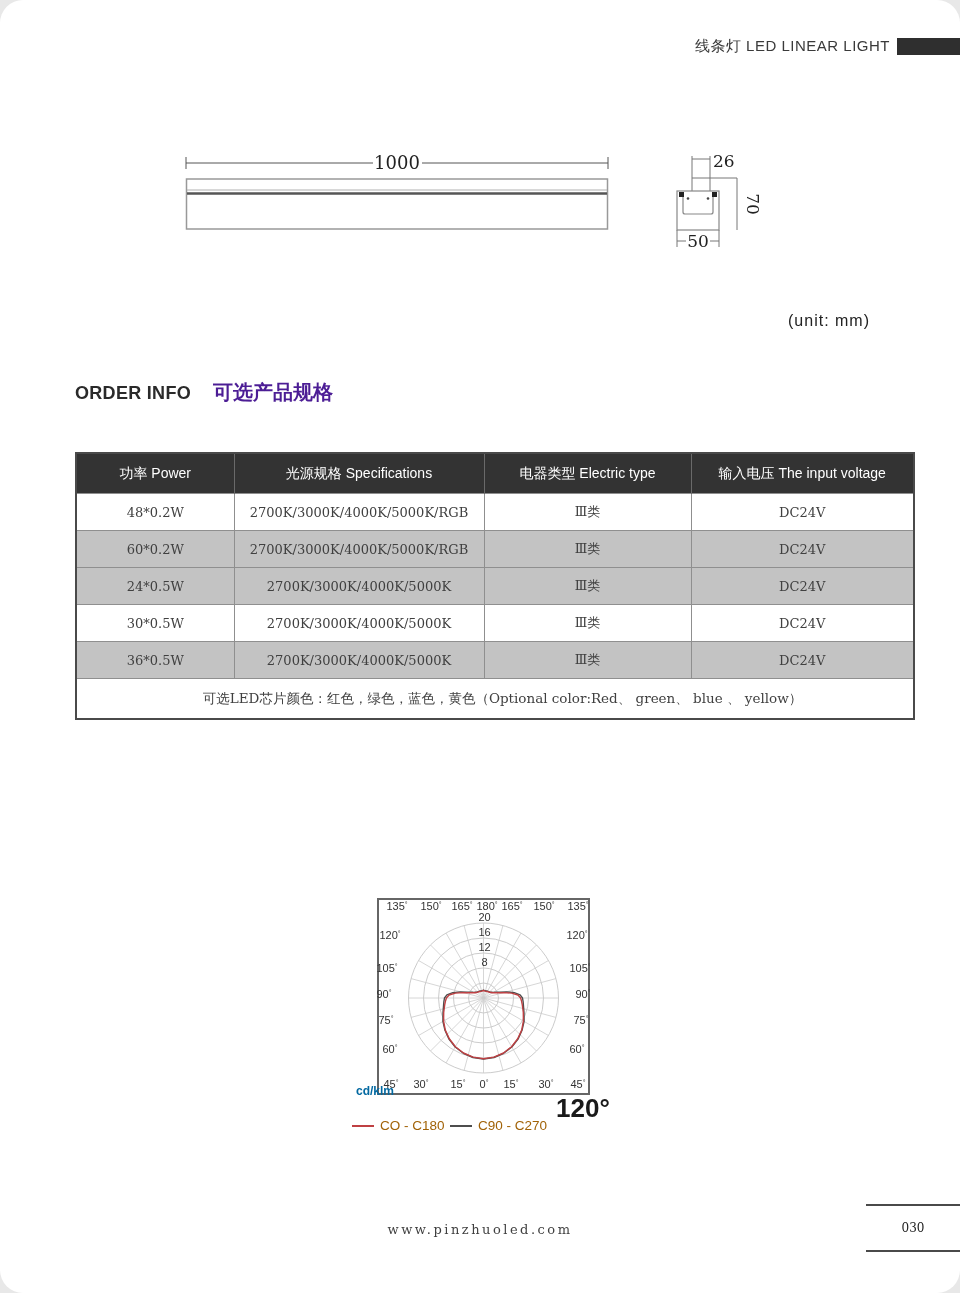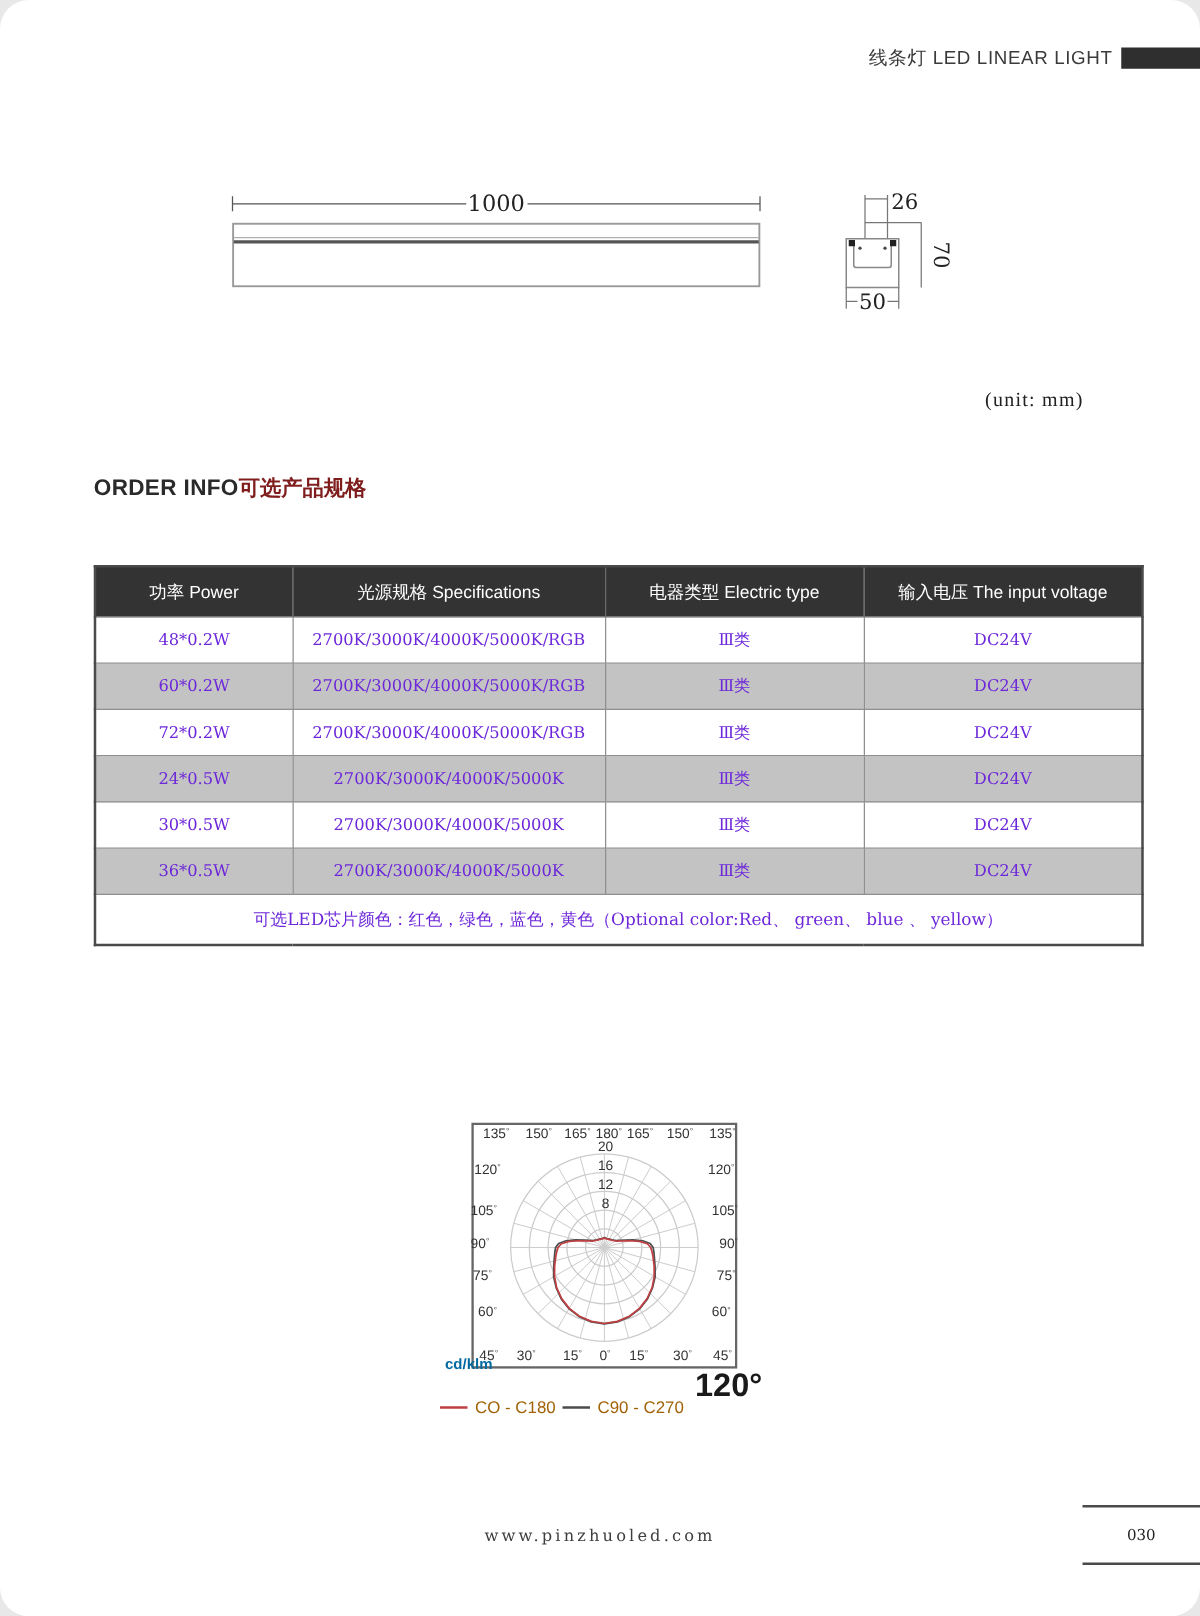--- a/index.html
+++ b/index.html
@@ -8,33 +8,33 @@
   .abs{position:absolute;}
 
   
   .hdr{position:absolute;top:37px;right:0;display:flex;align-items:center;}
   .hdr-title{font-size:15px;color:#3a3a3a;letter-spacing:0.5px;margin-right:7px;}
   .hdr-bar{width:63px;height:17px;background:#2f2f2f;}
 
   
   .sec-head{position:absolute;display:flex;align-items:baseline;}
   .sec-en{font-size:18px;font-weight:600;color:#2a2a2a;letter-spacing:0.3px;}
-  .sec-cn{font-size:17px;font-weight:700;color:#7f1d1d;}
-
-  .unit-note{position:absolute;left:788px;top:312px;font-family:Liberation Serif, serif;
+  .sec-cn{font-size:20px;font-weight:700;color:#4c1d95;margin-left:22px;}
+
+  .unit-note{position:absolute;left:788px;top:312px;font-family:Liberation Sans, sans-serif;
              font-size:16px;color:#222;letter-spacing:1px;}
 
   
   .spec-table{position:absolute;left:75px;top:452px;width:838px;border-collapse:collapse;
               border:2px solid #4a4a4a;table-layout:fixed;padding-left:21px;}
   .spec-table th{background:#333333;color:#ffffff;font-weight:500;font-size:14px;height:37px;
                  font-family:"Liberation Sans",sans-serif;border-left:1px solid #6a6a6a;}
   .spec-table th:first-child{border-left:none;}
   .spec-table td{border:1px solid #8f8f8f;height:34px;text-align:center;
-                 font-family:"DejaVu Serif",serif;font-size:13px;color:#6d28d9;background:#fff;}
+                 font-family:"DejaVu Serif",serif;font-size:13px;color:#404040;background:#fff;}
   .spec-table tr.alt td{background:#c3c3c3;}
   .spec-table td.note-cell{text-align:center;padding-left:16px;height:37px;font-size:13.5px;background:#fff;}
 
   
   .chart-svg{position:absolute;left:377px;top:898px;}
   .legend-units{position:absolute;left:356px;top:1084px;font-size:12px;font-weight:700;color:#0369a1;}
   .legend-item{position:absolute;top:1118px;display:flex;align-items:center;font-size:13.5px;color:#a16207;}
   .legend-item .sw{display:inline-block;width:22px;height:2px;margin-right:6px;}
   .beam-angle{position:absolute;left:556px;top:1093px;font-size:26px;font-weight:700;color:#1a1a1a;}
 
@@ -114,26 +114,20 @@
     </thead>
     <tbody>
         <tr>
           <td>48*0.2W</td>
           <td>2700K/3000K/4000K/5000K/RGB</td>
           <td>Ⅲ类</td>
           <td>DC24V</td>
         </tr>
         <tr class="alt">
           <td>60*0.2W</td>
-          <td>2700K/3000K/4000K/5000K/RGB</td>
-          <td>Ⅲ类</td>
-          <td>DC24V</td>
-        </tr>
-        <tr>
-          <td>72*0.2W</td>
           <td>2700K/3000K/4000K/5000K/RGB</td>
           <td>Ⅲ类</td>
           <td>DC24V</td>
         </tr>
         <tr class="alt">
           <td>24*0.5W</td>
           <td>2700K/3000K/4000K/5000K</td>
           <td>Ⅲ类</td>
           <td>DC24V</td>
         </tr>

